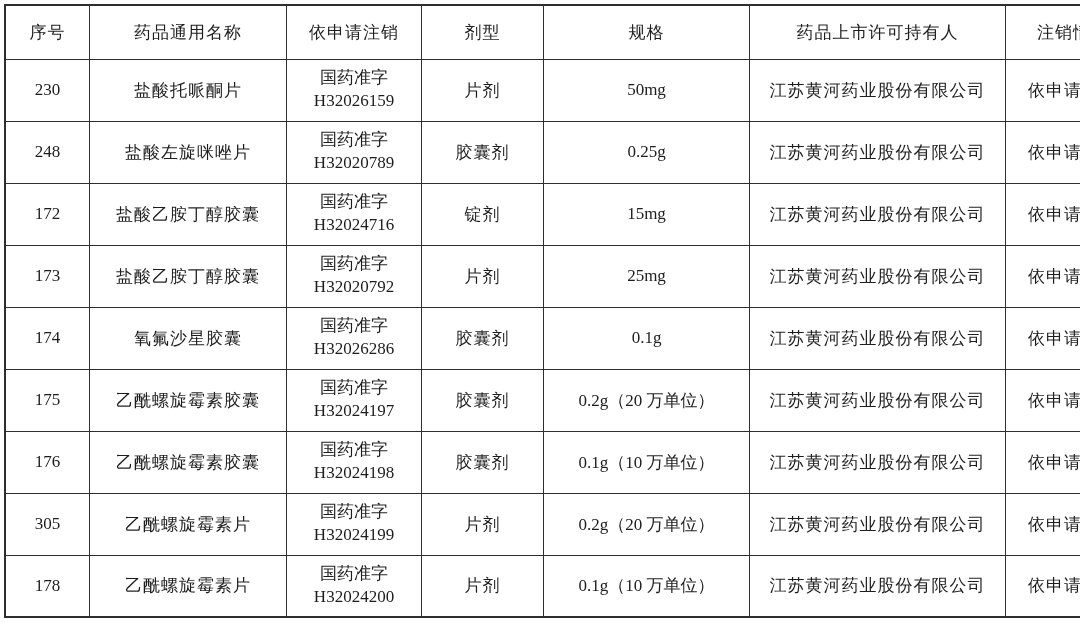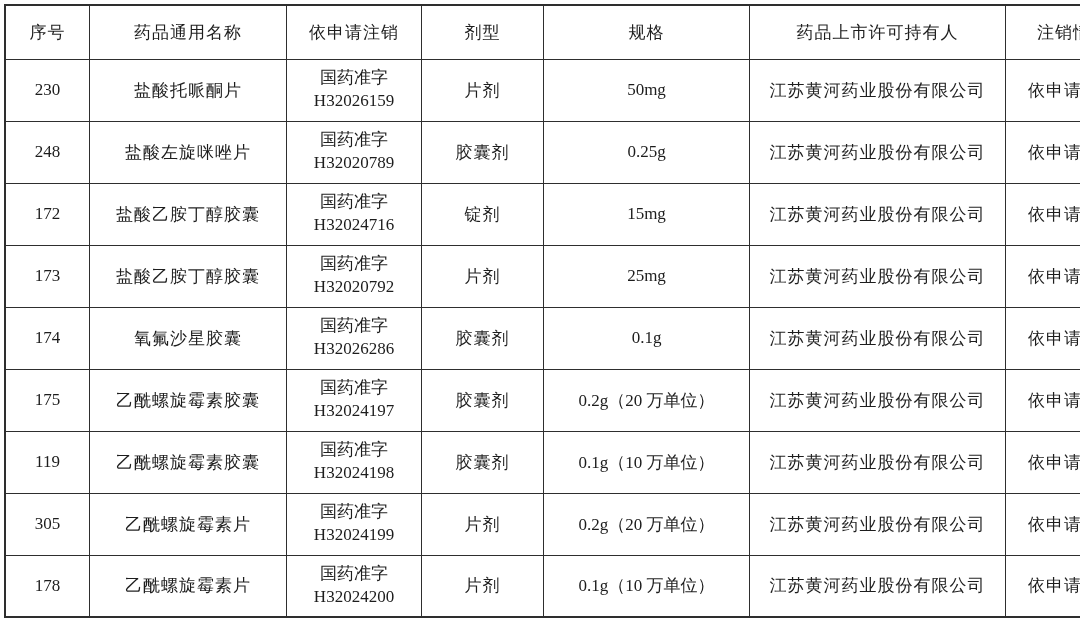--- a/index.html
+++ b/index.html
@@ -142,21 +142,21 @@
           <td class="col-approval">
             <div>国药准字</div>
             <div>H32024197</div>
           </td>
           <td class="col-form">胶囊剂</td>
           <td class="col-spec">0.2g（20 万单位）</td>
           <td class="col-holder">江苏黄河药业股份有限公司</td>
           <td class="col-status">依申请注销</td>
         </tr>
         <tr>
-          <td class="col-seq">119</td>
+          <td class="col-seq">176</td>
           <td class="col-name">乙酰螺旋霉素胶囊</td>
           <td class="col-approval">
             <div>国药准字</div>
             <div>H32024198</div>
           </td>
           <td class="col-form">胶囊剂</td>
           <td class="col-spec">0.1g（10 万单位）</td>
           <td class="col-holder">江苏黄河药业股份有限公司</td>
           <td class="col-status">依申请注销</td>
         </tr>

